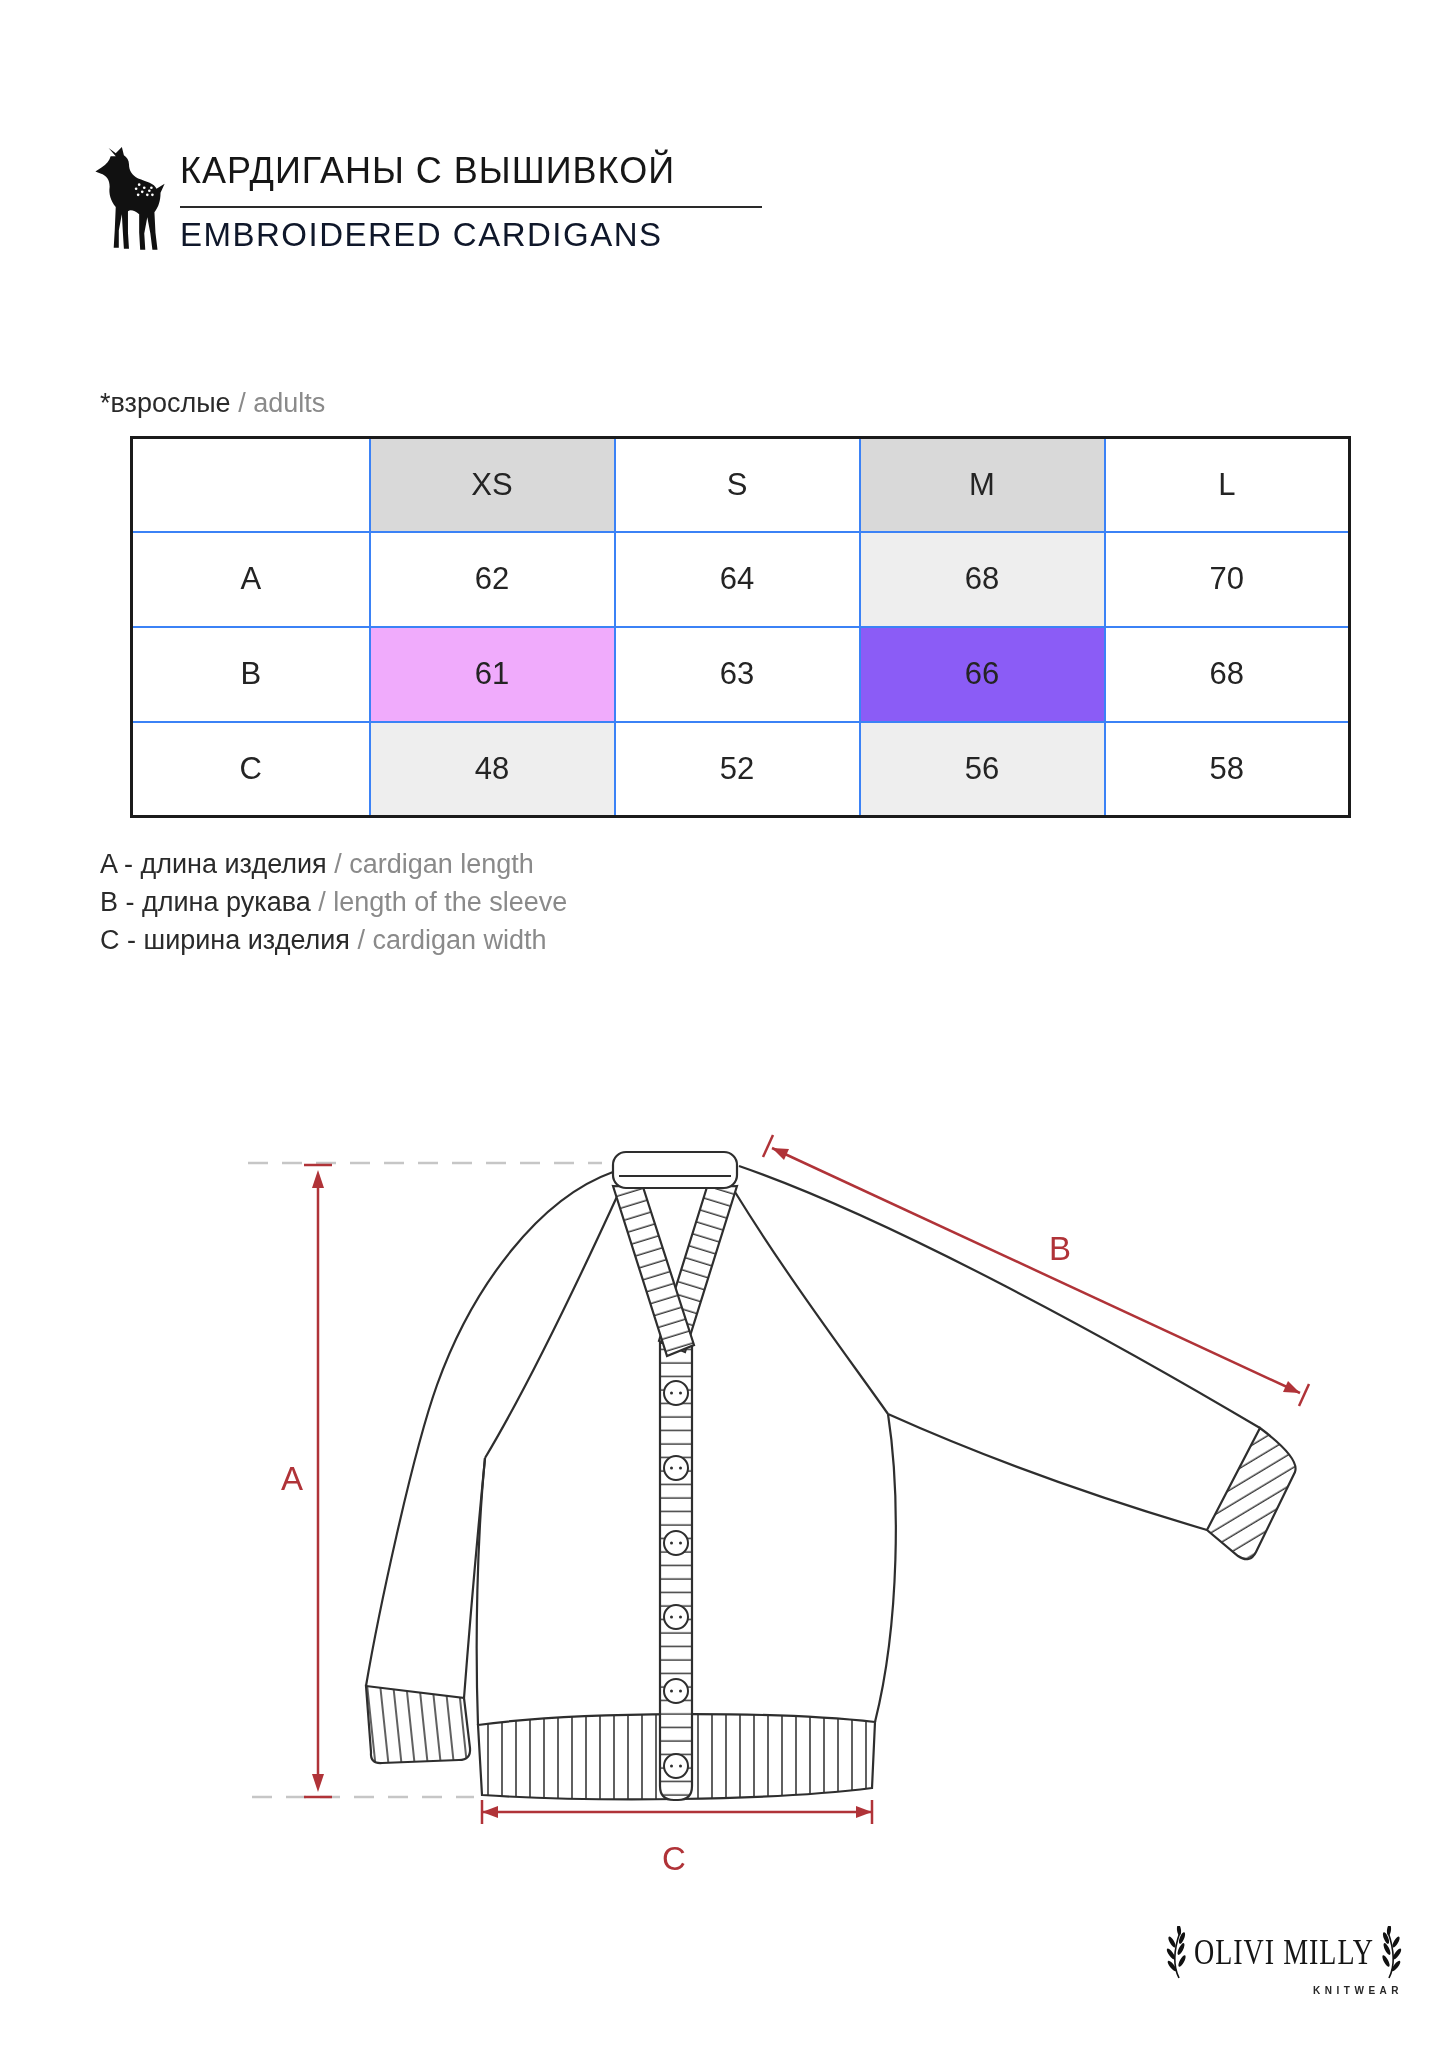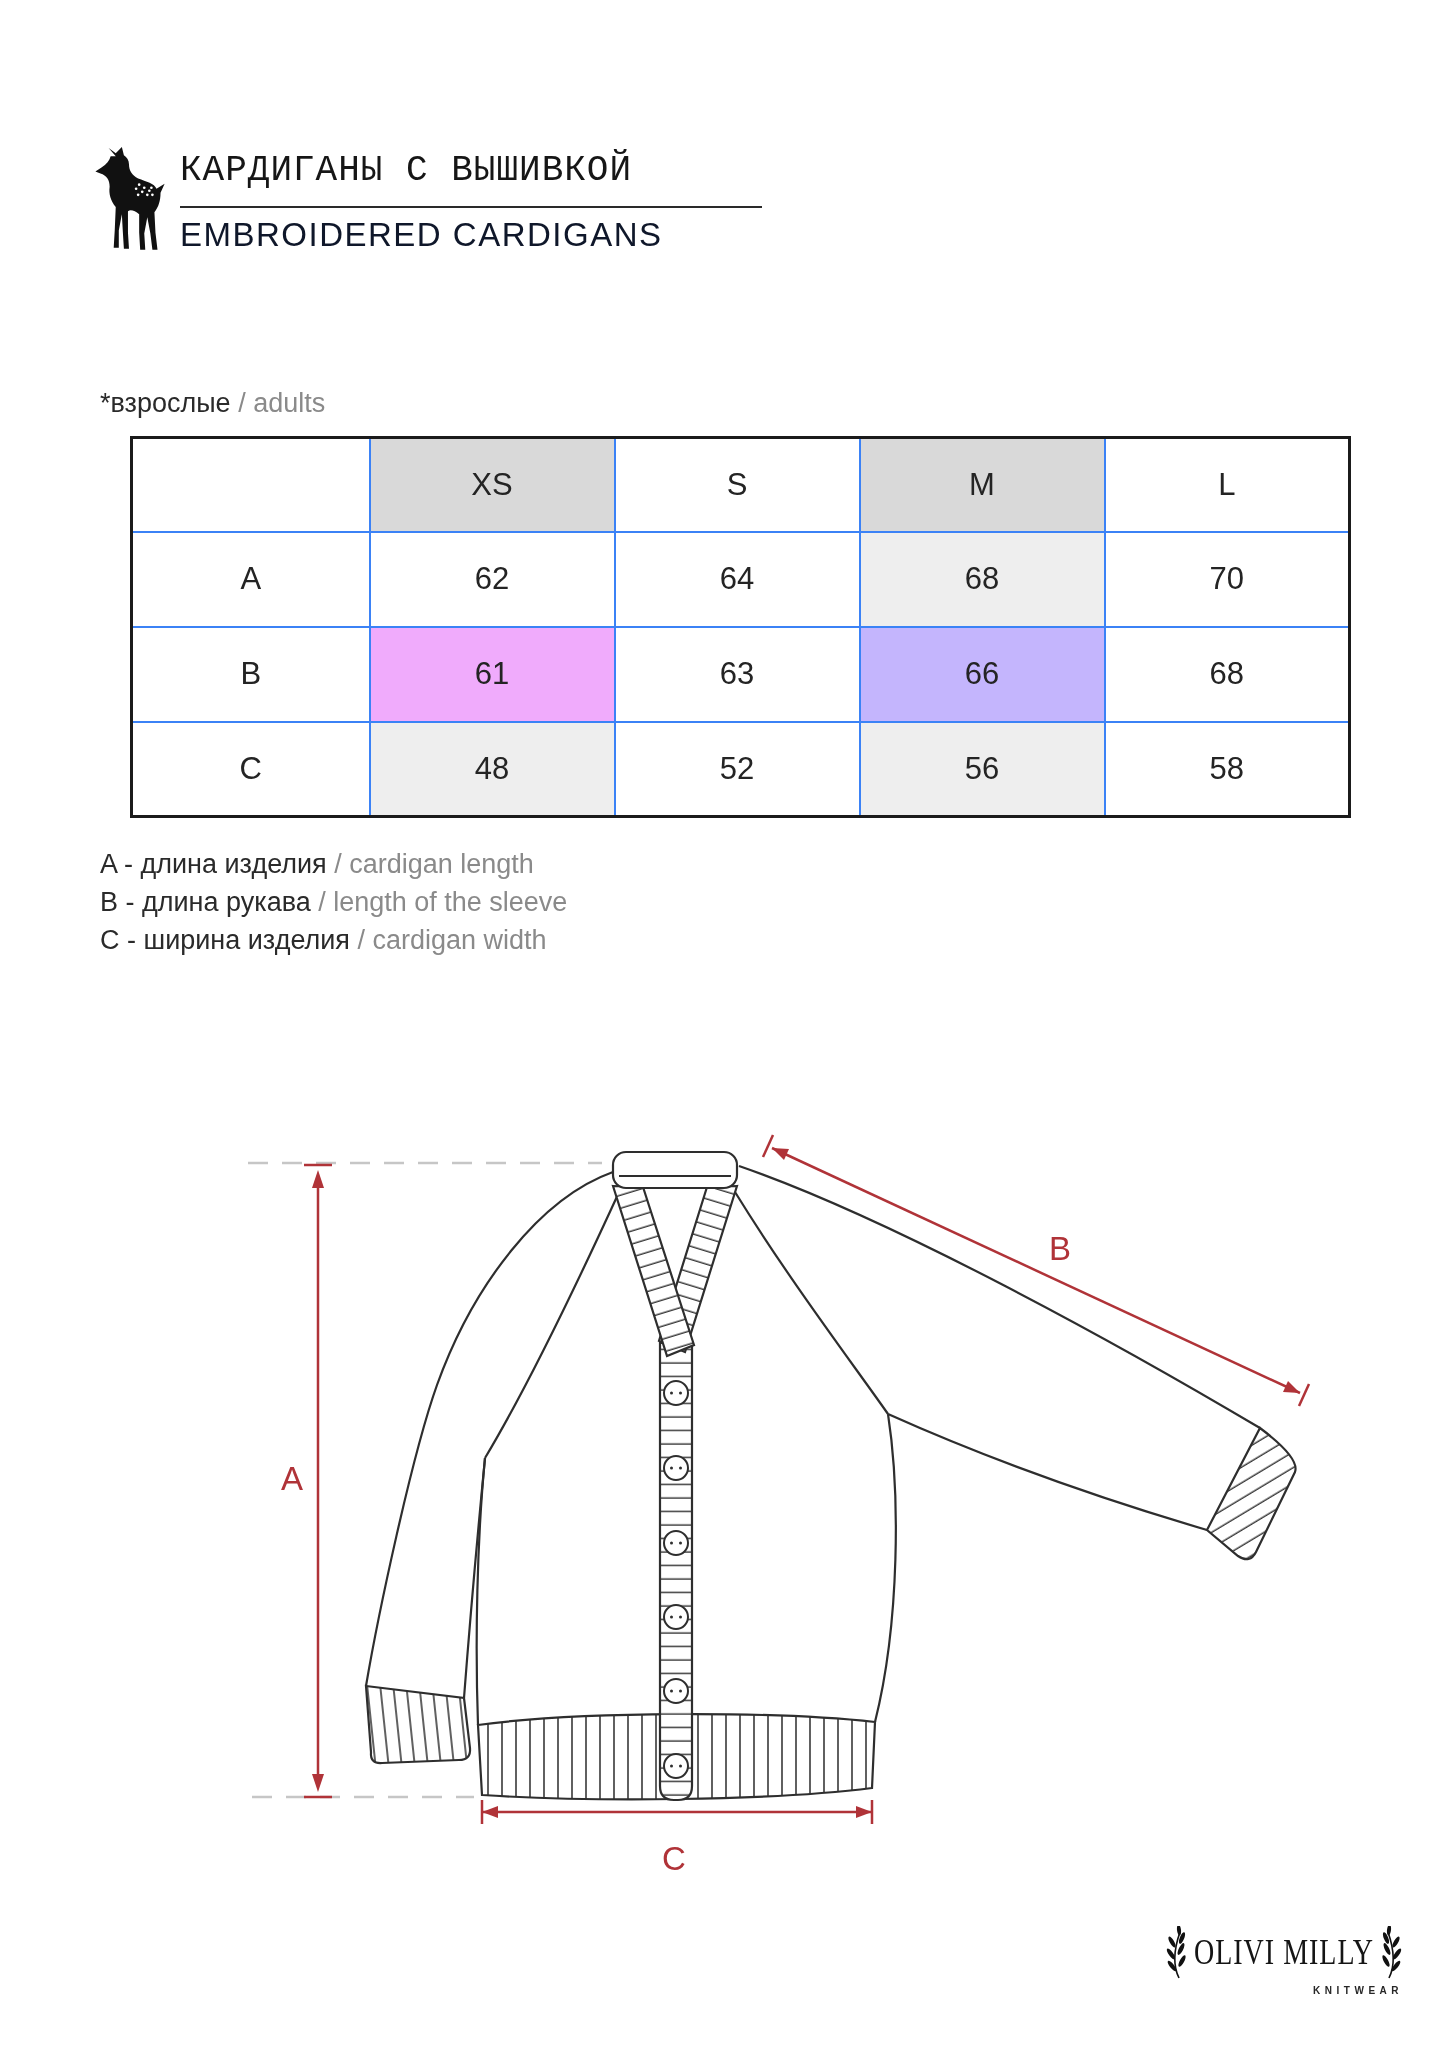--- a/index.html
+++ b/index.html
@@ -1,20 +1,20 @@
 <!DOCTYPE html>
 <html><head>
 <meta charset="utf-8">
 <style>
   html,body{margin:0;padding:0;}
   body{width:1448px;height:2048px;position:relative;background:#ffffff;
        font-family:"Liberation Sans",sans-serif;color:#1c1c1c;overflow:hidden;}
   .abs{position:absolute;}
   
-  #page-title{left:180px;top:150px;font-size:36px;letter-spacing:1px;color:#161616;white-space:nowrap;font-family:Liberation Mono, monospace;}
+  #page-title{left:180px;top:150px;font-size:36px;letter-spacing:1px;color:#161616;white-space:nowrap;}
   #title-underline{left:180px;top:206px;width:582px;height:2px;background:#2a2a2a;}
   #page-subtitle{left:180px;top:216px;font-size:33px;letter-spacing:1.5px;color:#0f172a;white-space:nowrap;}
   
   #audience{left:100px;top:388px;font-size:27px;}
   .gray{color:#8a8a8a;}
   .dark{color:#2a2a2a;}
   
   #size-table{left:130px;top:436px;border-collapse:collapse;table-layout:fixed;}
   #size-table td,#size-table th{border:2px solid #3b82f6;text-align:center;vertical-align:middle;
       font-size:31px;font-weight:400;color:#242424;padding:0;}
@@ -86,21 +86,21 @@
     <td style="background-color: rgb(255, 255, 255);">A</td>
     <td style="background-color: rgb(255, 255, 255);">62</td>
     <td style="background-color: rgb(255, 255, 255);">64</td>
     <td style="background-color: rgb(238, 238, 238);">68</td>
     <td style="background-color: rgb(255, 255, 255);">70</td>
   </tr>
   <tr class="row">
     <td style="background-color: rgb(255, 255, 255);">B</td>
     <td style="background-color: #f0abfc;">61</td>
     <td style="background-color: rgb(255, 255, 255);">63</td>
-    <td style="background-color: #c4b5fd; text-align: center;">66</td>
+    <td style="background-color: #8b5cf6; text-align: center;">66</td>
     <td style="background-color: rgb(255, 255, 255);">68</td>
   </tr>
   <tr class="row">
     <td style="background-color: rgb(255, 255, 255);">C</td>
     <td style="background-color: rgb(238, 238, 238); margin-top: 24px;">48</td>
     <td style="background-color: rgb(255, 255, 255);">52</td>
     <td style="background-color: rgb(238, 238, 238);">56</td>
     <td style="background-color: rgb(255, 255, 255);">58</td>
   </tr>
 </tbody>

